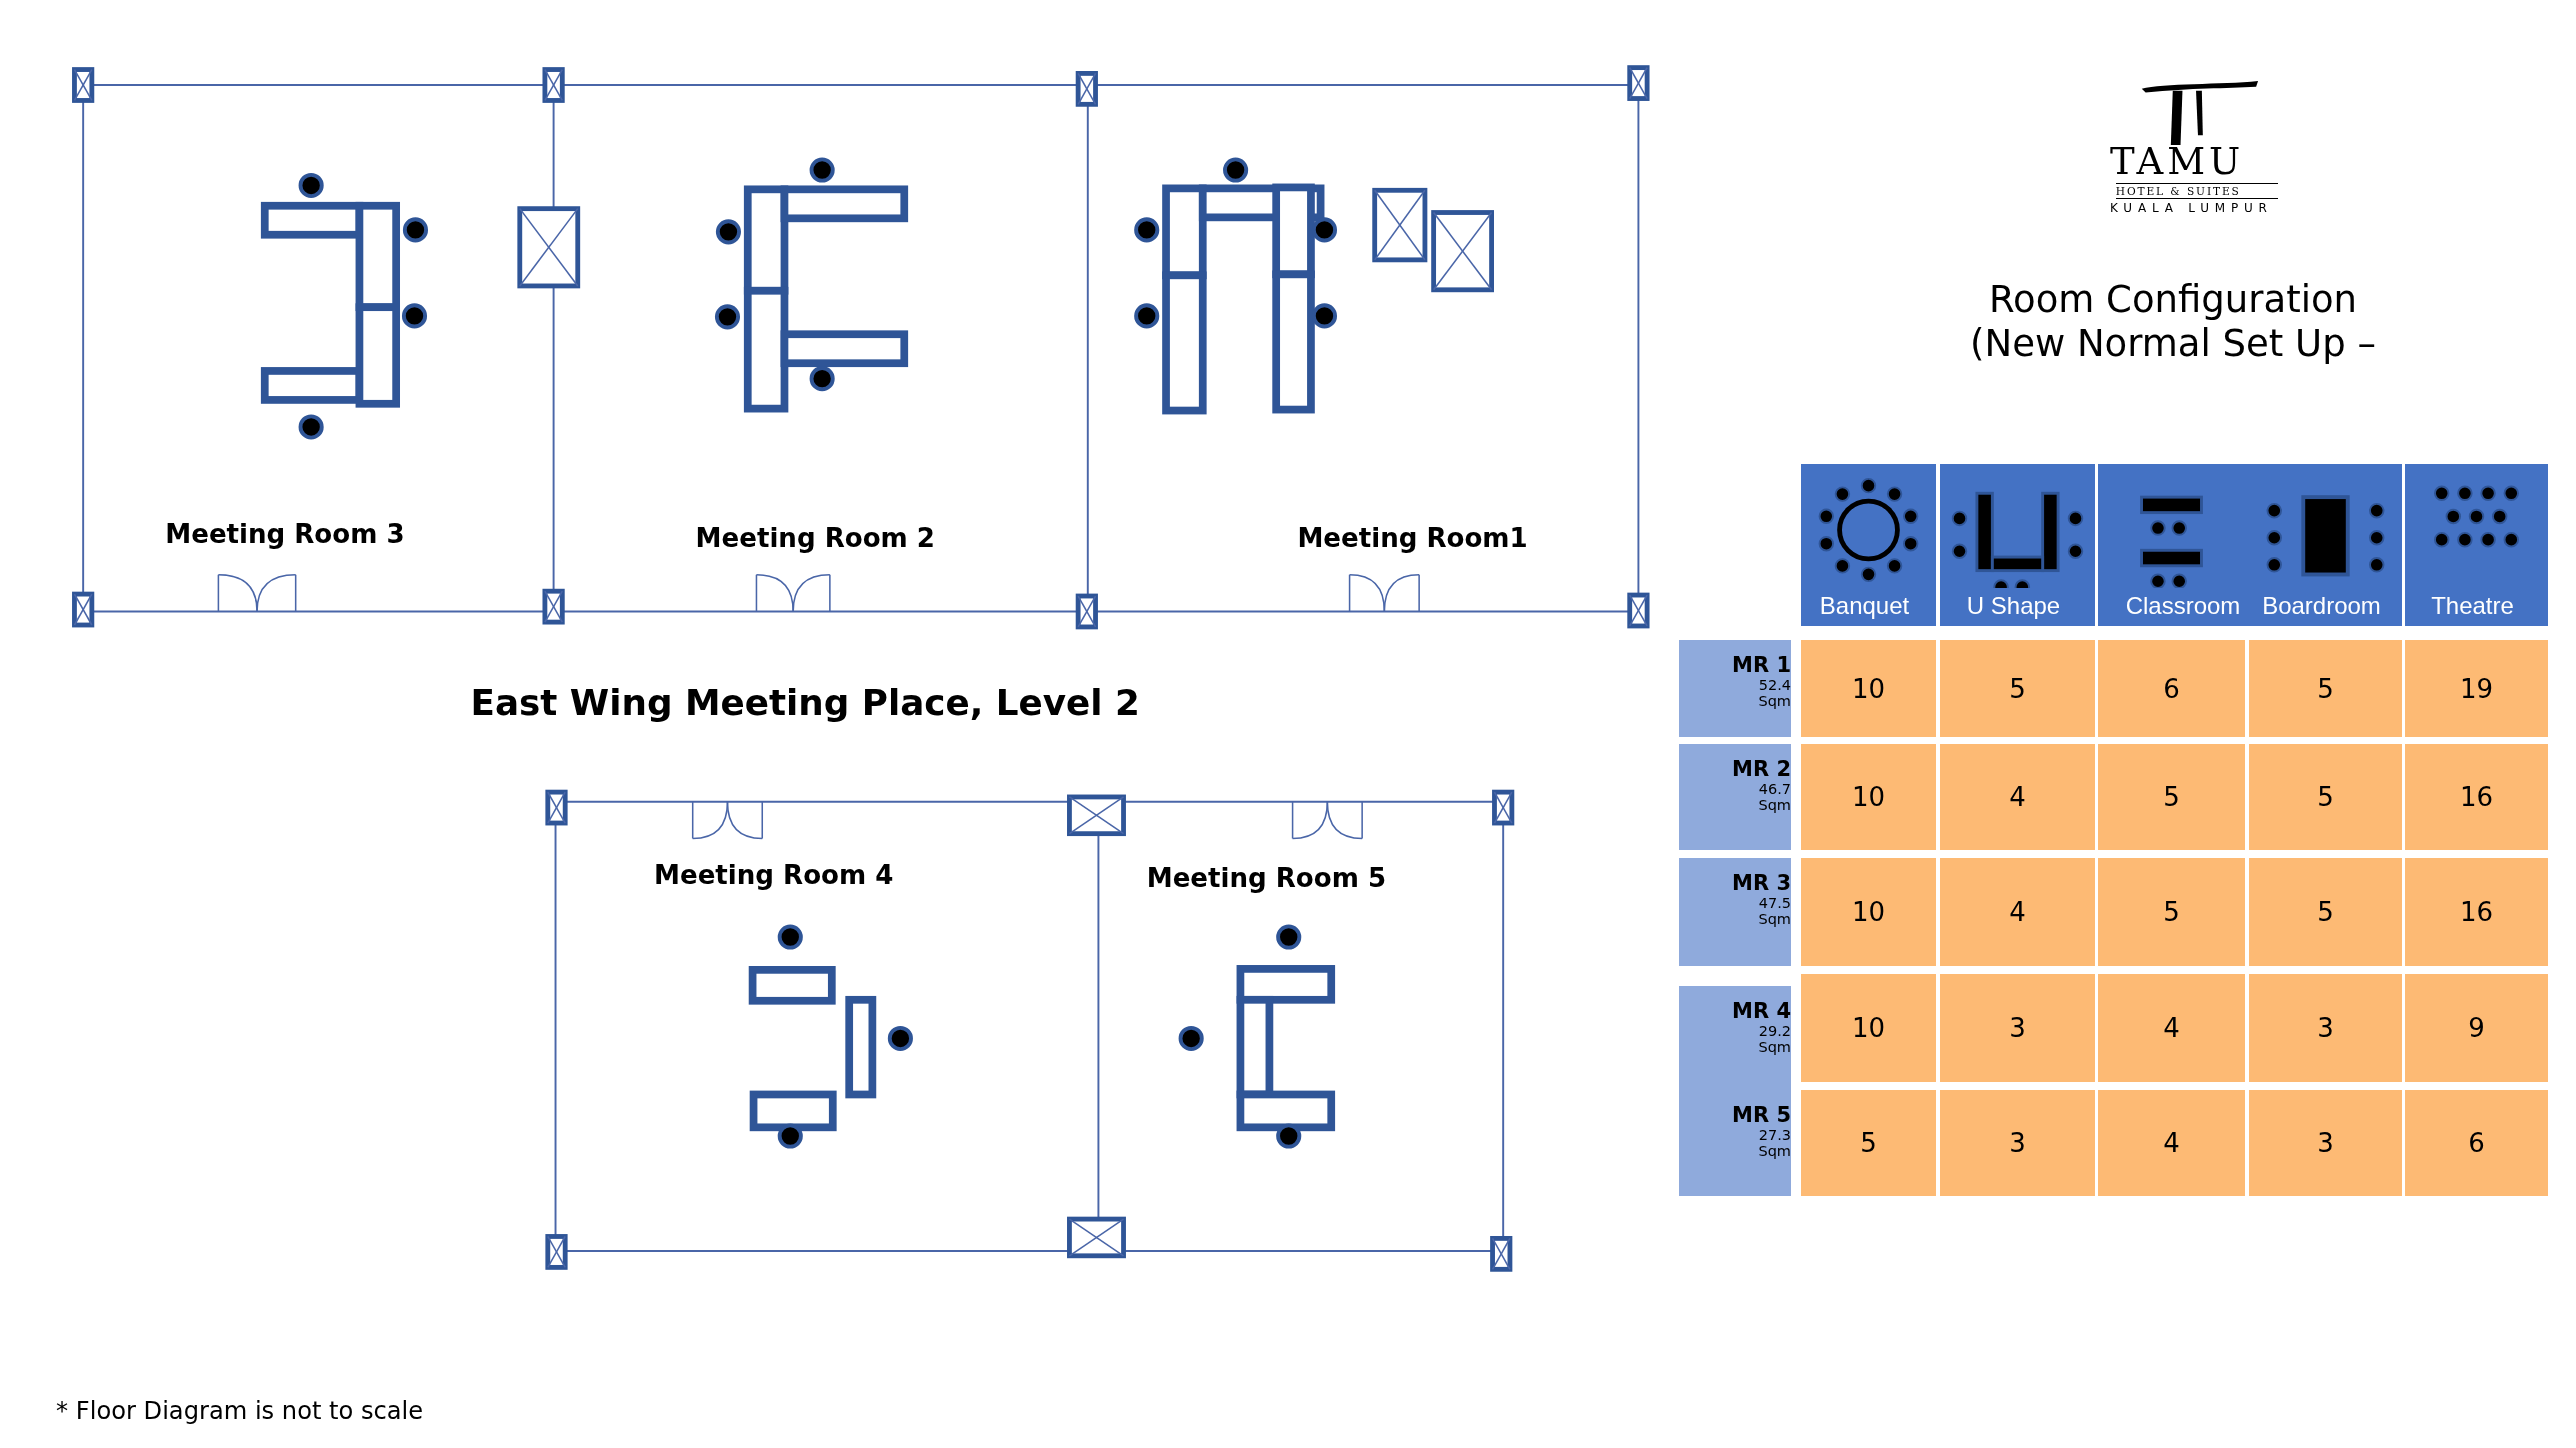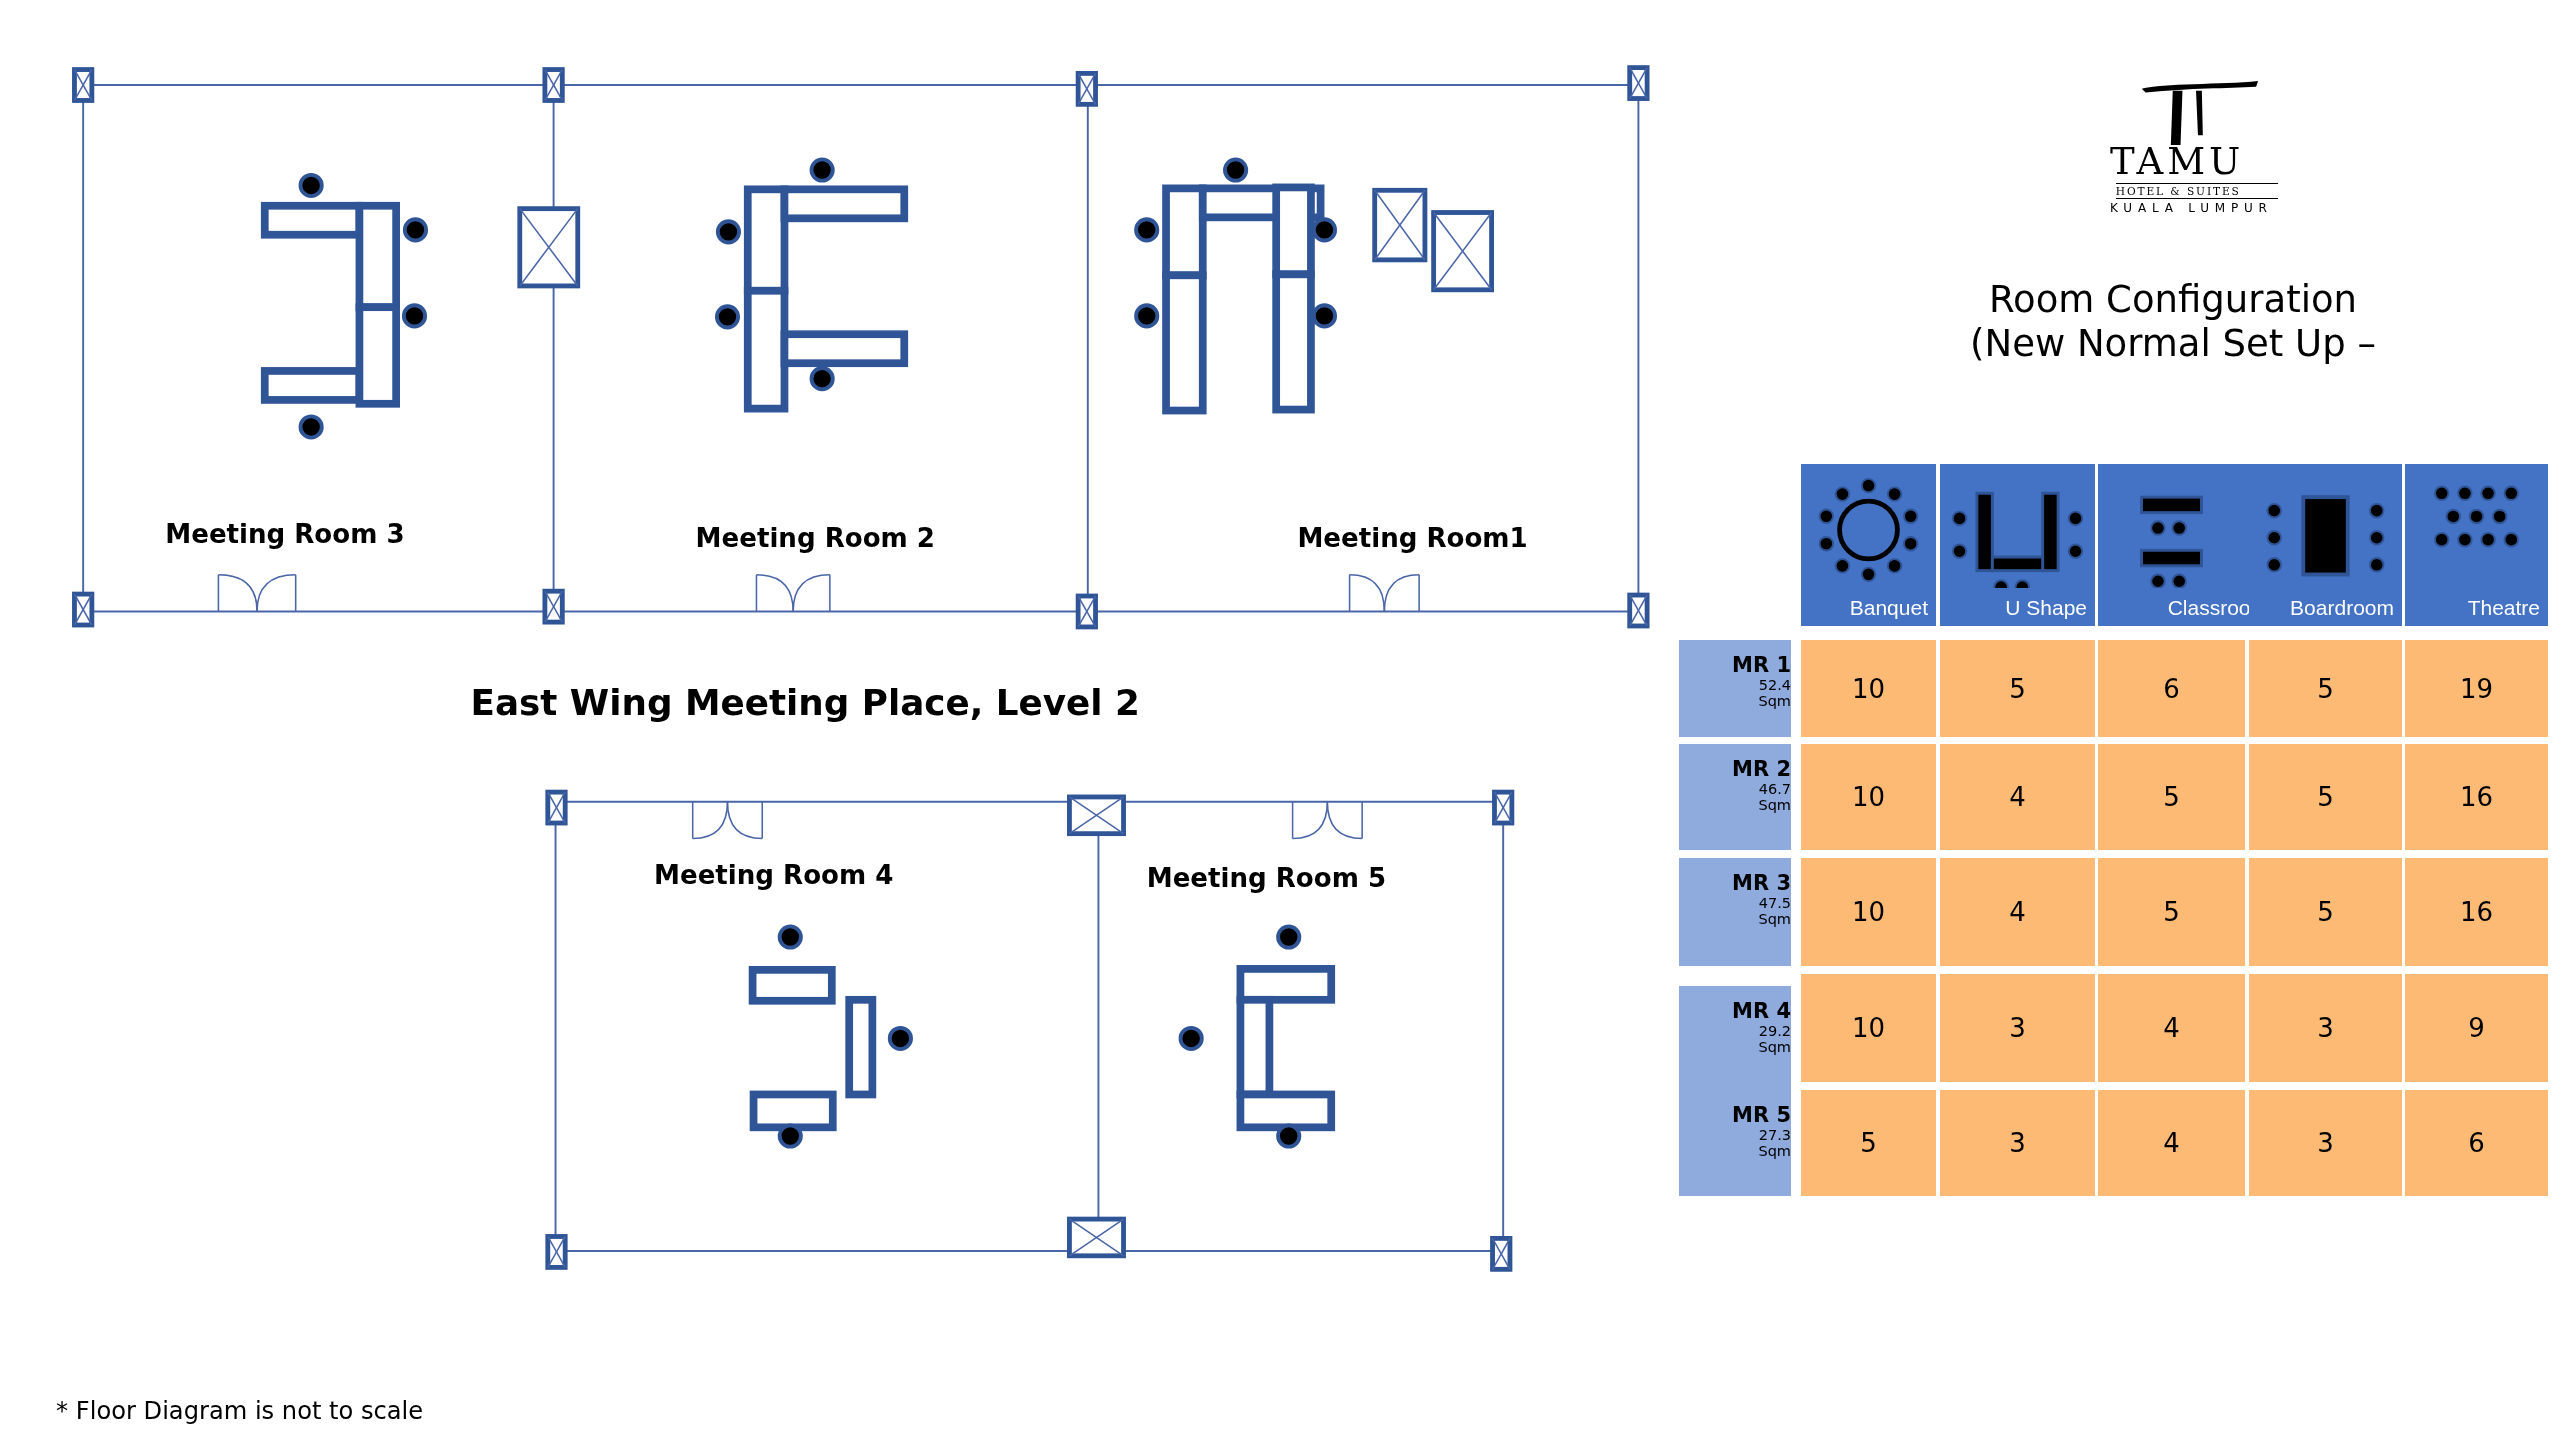--- a/index.html
+++ b/index.html
@@ -20,22 +20,22 @@
   #logo .mark { display:block; margin:0 auto; }
   #logo .brand { font-family:"DejaVu Serif", serif; font-size:37px; letter-spacing:3.9px; line-height:37px; margin-top:-1.9px; }
   #logo .sub { font-family:"DejaVu Serif", serif; font-size:10.6px; letter-spacing:1.9px; border-top:1.4px solid #000; border-bottom:1.4px solid #000; padding:1px 0; margin:2.9px 5.8px 0; }
   #logo .city { font-family:"DejaVu Sans", sans-serif; font-size:12px; letter-spacing:5.8px; margin-top:1.9px; }
 
   #config-title { position:absolute; left:1941px; top:278px; width:464px; text-align:center;
                   font-family:"DejaVu Sans", sans-serif; font-size:37px; line-height:44px; }
 
   #config-table { position:absolute; left:1679px; top:464px; }
   .hdr { position:absolute; top:0; height:162px; background:#4472c4; }
-  .hdr .hdr-label { position:absolute; bottom:5.8px; left:0; right:8px; text-align:right; color:#fff;
-                    font-family:"Liberation Sans", sans-serif; font-size:21px; }
+  .hdr .hdr-label { position:absolute; bottom:5.8px; left:0; right:8px; text-align:center; color:#fff;
+                    font-family:"Liberation Sans", sans-serif; font-size:24px; }
   .hdr svg { position:absolute; left:0; top:7.7px; }
   .rowhead { position:absolute; left:0; width:112px; background:#8faadc; text-align:right; }
   .rowhead .mr { font-weight:bold; font-size:21px; line-height:23px; margin-top:13.5px; }
   .rowhead .area { font-size:14.5px; line-height:16.4px; }
   .rowhead .unit { font-size:14.5px; line-height:16.4px; }
   .cell { position:absolute; background:#fdba74; display:flex; align-items:center; justify-content:center;
           font-size:26px; }
 </style>
 </head>
 <body>

